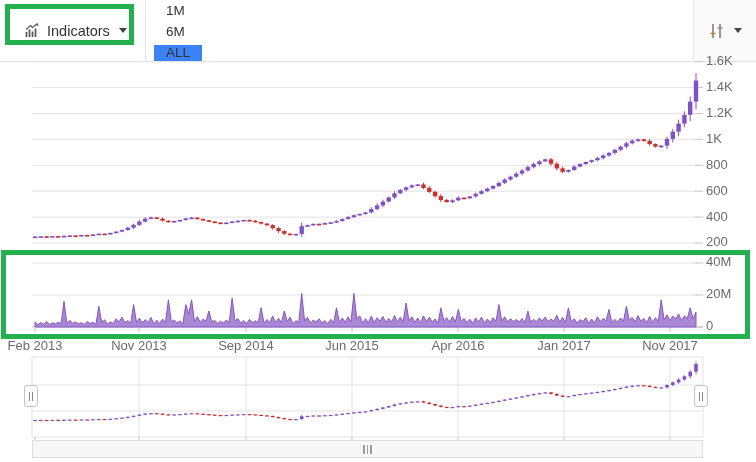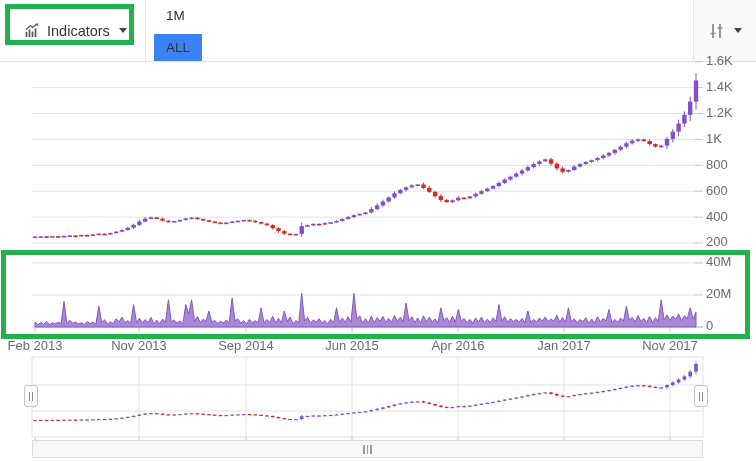--- a/index.html
+++ b/index.html
@@ -57,20 +57,21 @@
             <path d="M2 6.5 L6.5 2.5 L8.5 4.5 L13 0.8" stroke="#555" stroke-width="1.2" fill="none"></path>
             <path d="M13.6 0 L14.6 3 L11.6 2 Z" fill="#555"></path>
           </svg>
         </span>
         <span>Indicators</span>
         <span class="caret"></span>
       </button>
     </div>
     <div class="periods" id="periods">
         <button class="period">1M</button>
+        <button class="period">6M</button>
         <button class="period active">ALL</button>
       </div>
     <div class="tb-spacer"></div>
     <div class="tb-divider"></div>
     <button class="settings-btn">
       <span style="display:inline-flex;">
         <svg width="17" height="16" viewBox="0 0 17 16">
           <path d="M5 1 V15 M12 1 V15" stroke="#6e6e6e" stroke-width="1.4" fill="none"></path>
           <path d="M2.5 10.5 H7.5" stroke="#c08038" stroke-width="1.4" fill="none"></path>
           <path d="M9.5 5 H14.5" stroke="#c08038" stroke-width="1.4" fill="none"></path>

